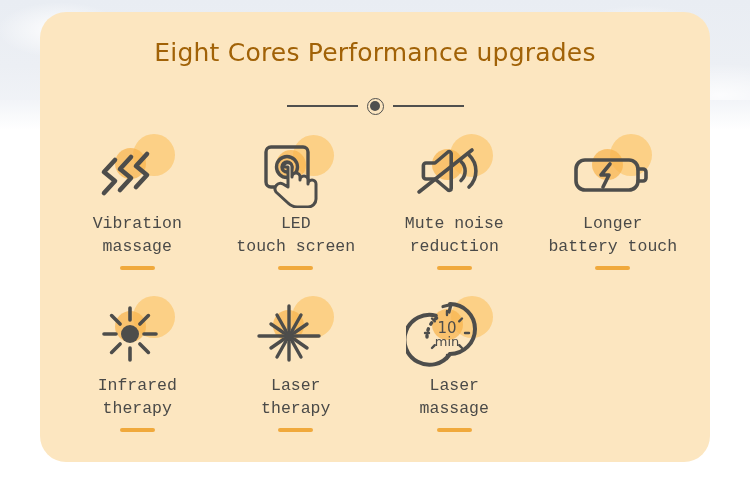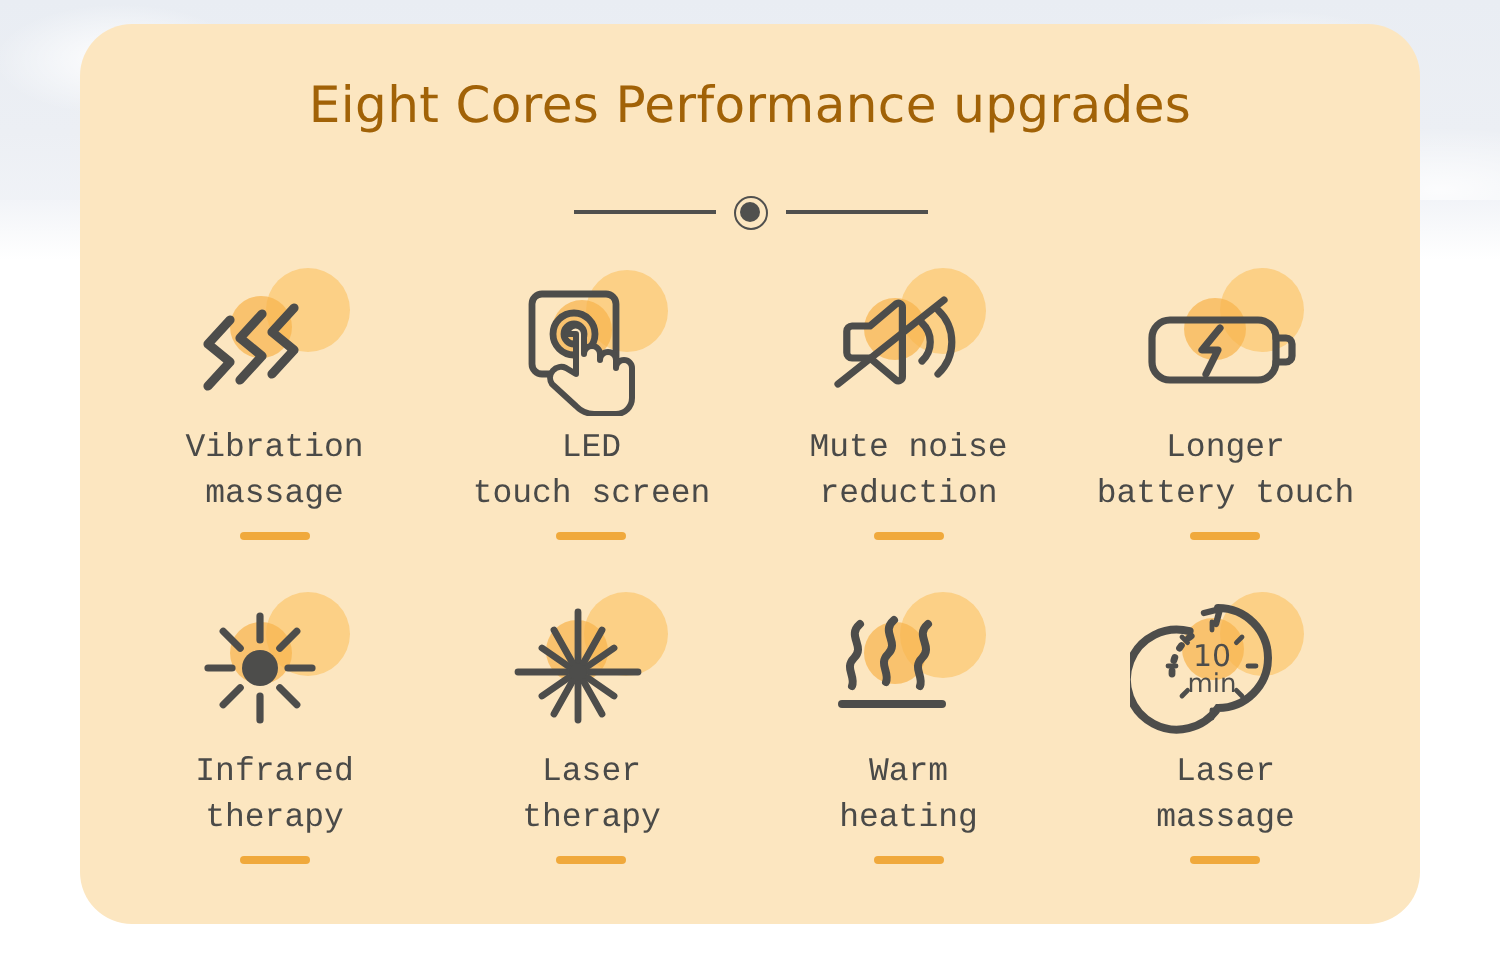--- a/index.html
+++ b/index.html
@@ -315,39 +315,20 @@
                 <path d="M53 61 l-9 -16"></path>
               </g>
             </svg>
           </div>
         </div>
         <div class="label">Laser
 therapy</div>
         <div class="accent-bar"></div>
       </div>
 
-      <div class="cell">
-        <div class="icon-area">
-          <div class="blob-lg" style="left:44px; top:0px; width:43px; height:43px;"></div>
-          <div class="blob-sm" style="left:26px; top:15px; width:31px; height:31px;"></div>
-          <div class="glyph">
-            <svg width="96" height="74" viewBox="0 0 96 74" fill="none">
-              <g stroke="#4d4d4b" stroke-width="4" stroke-linecap="round" stroke-linejoin="round" fill="none">
-                <path d="M24 16 c-7 6 3 11 -3 17 c-5 5 1 9 -1 14"></path>
-                <path d="M41 14 c-7 6 3 11 -3 17 c-5 5 1 9 -1 14"></path>
-                <path d="M58 16 c-7 6 3 11 -3 17 c-5 5 1 9 -1 14"></path>
-                <path d="M15 56 h50"></path>
-              </g>
-            </svg>
-          </div>
-        </div>
-        <div class="label">Warm
-heating</div>
-        <div class="accent-bar"></div>
-      </div>
 
       <div class="cell">
         <div class="icon-area">
           <div class="blob-lg" style="left:45px; top:0px; width:42px; height:42px;"></div>
           <div class="blob-sm" style="left:26px; top:13px; width:31px; height:31px;"></div>
           <div class="glyph">
             <svg width="96" height="74" viewBox="0 0 96 74" fill="none">
 
               <path d="M29.8 19.6 A25 25 0 1 0 44 58 A25 25 0 0 0 44 8" stroke="#4d4d4b" stroke-width="4" fill="none" stroke-linecap="round"></path>
 

